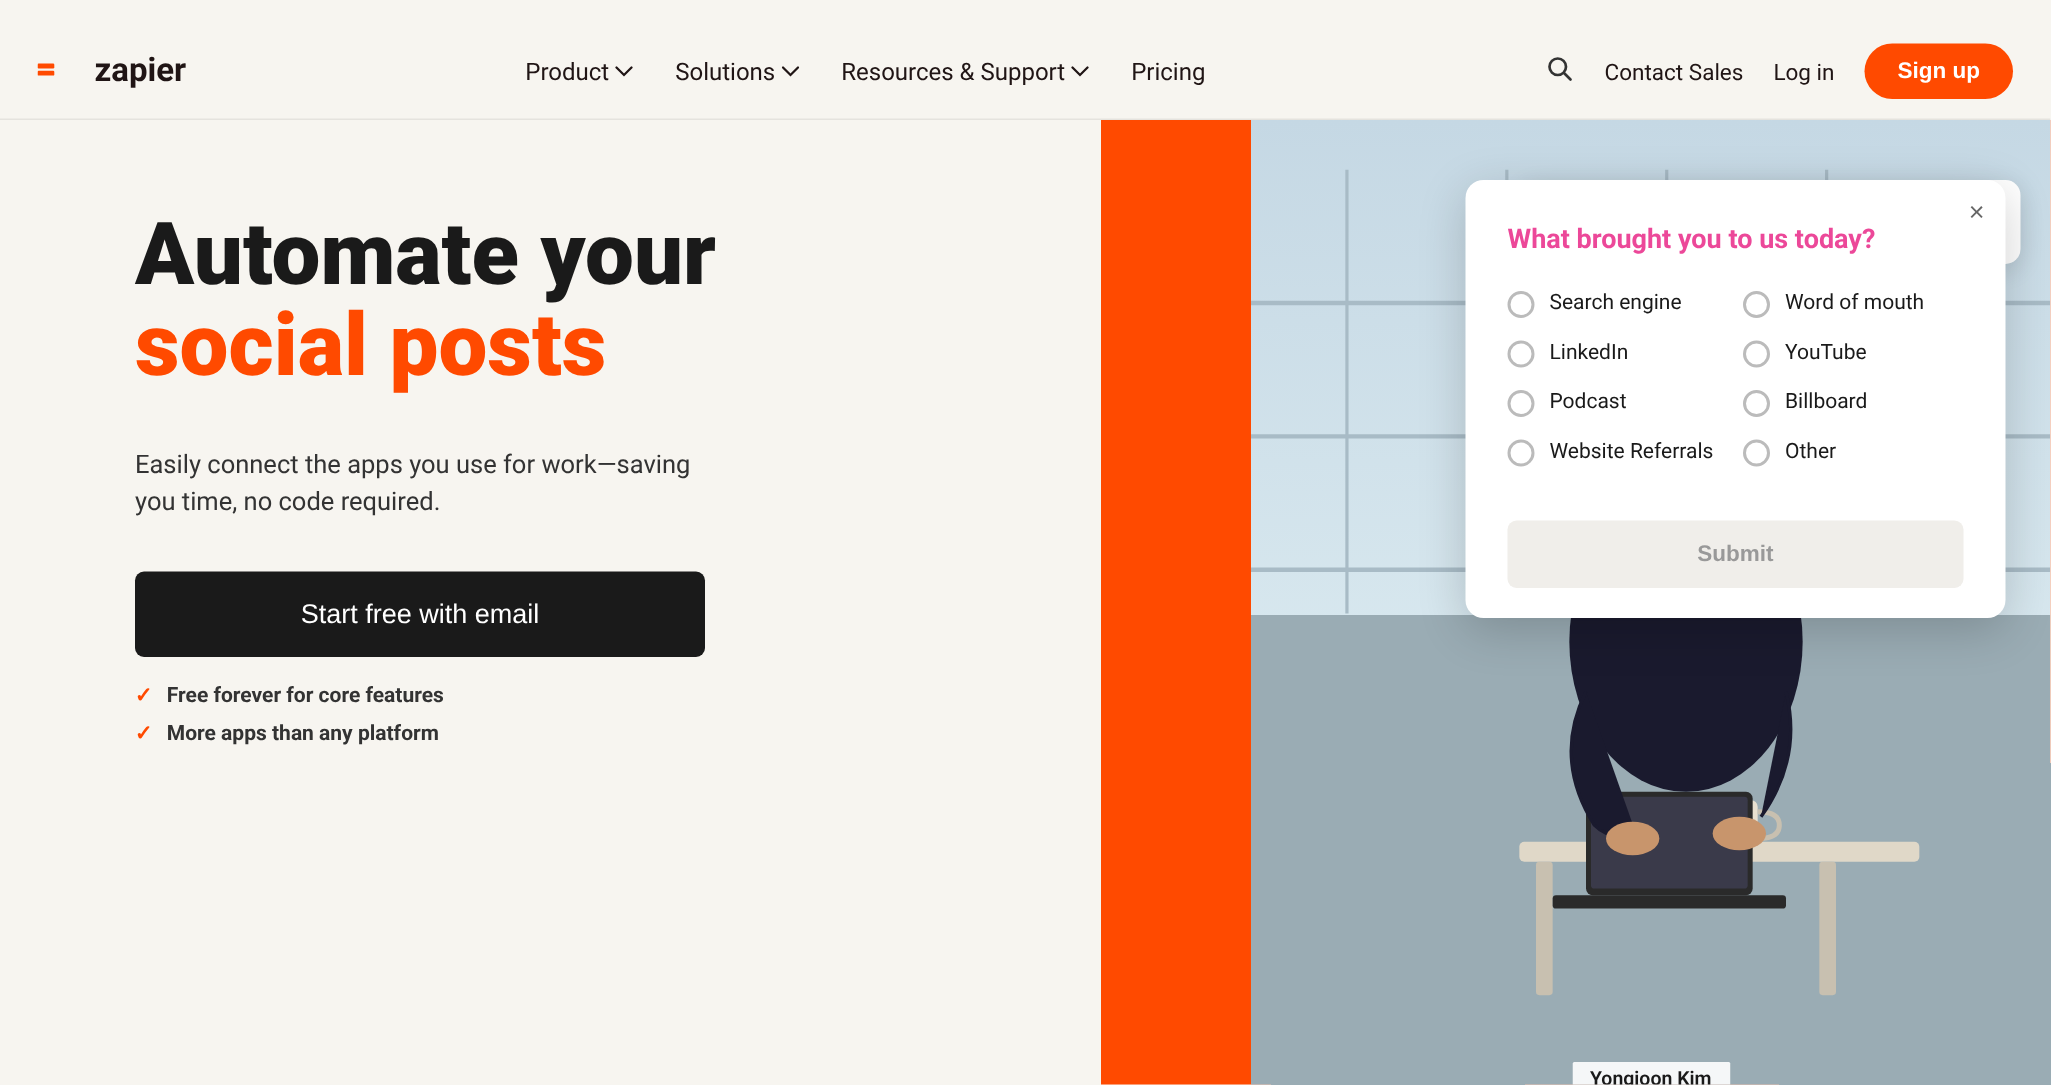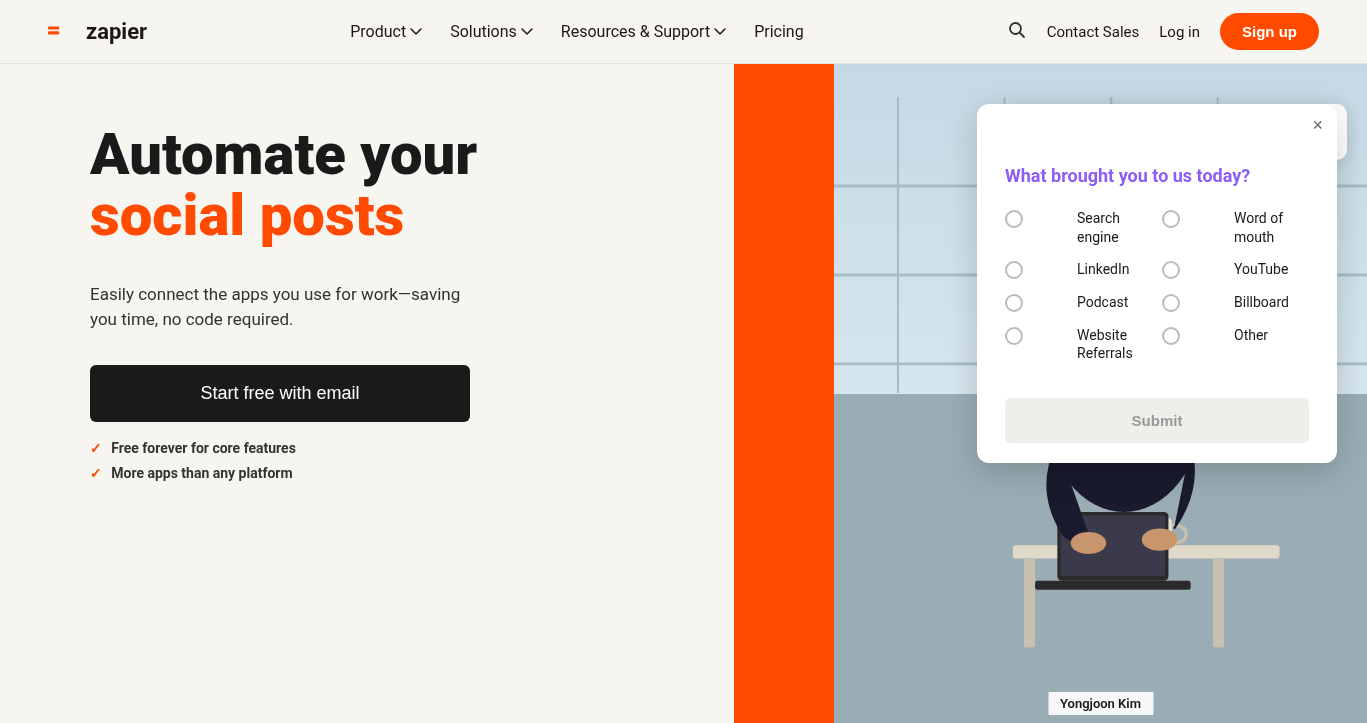--- a/index.html
+++ b/index.html
@@ -1,22 +1,22 @@
 <!DOCTYPE html>
 <html><head>
   <meta charset="utf-8">
   <style>
     * { margin: 0; padding: 0; box-sizing: border-box; }
     body { font-family: -apple-system, BlinkMacSystemFont, 'Segoe UI', Roboto, sans-serif; background: #f7f5f0; width: 1367px; height: 723px; overflow: hidden; }
 
     
     nav {
       display: flex; align-items: center; justify-content: space-between;
-      padding: 0 48px; height: 64px; background: #f7f5f0; border-bottom: 1px solid #e5e3de;
-      position: relative; z-index: 10;
+      padding: 0 25px; height: 64px; background: #f7f5f0; border-bottom: 1px solid #e5e3de;
+      position: relative; z-index: 10; margin-top: 16px;
     }
     .nav-logo { display: flex; align-items: center; gap: 6px; }
     .nav-logo-icon { width: 32px; height: 24px; }
     .nav-logo-text { font-size: 22px; font-weight: 700; color: #201515; }
     .nav-links { display: flex; align-items: center; gap: 28px; }
     .nav-link { font-size: 16px; color: #201515; text-decoration: none; display: flex; align-items: center; gap: 4px; cursor: pointer; }
     .nav-link svg { width: 12px; height: 12px; }
     .nav-right { display: flex; align-items: center; gap: 20px; }
     .nav-search { cursor: pointer; color: #555; }
     .nav-contact, .nav-login { font-size: 15px; color: #201515; text-decoration: none; cursor: pointer; }
@@ -89,28 +89,28 @@
     }
     .modal {
       position: absolute; right: 30px; top: 40px; width: 360px;
       background: #fff; border-radius: 12px; box-shadow: 0 8px 32px rgba(0,0,0,0.18);
       padding: 28px 28px 20px 28px; pointer-events: all;
     }
     .modal-close {
       position: absolute; top: 12px; right: 14px; background: none; border: none;
       font-size: 18px; color: #666; cursor: pointer; line-height: 1;
     }
-    .modal-title { font-size: 18px; font-weight: 700; color: #8b5cf6; margin-bottom: 22px; line-height: 1.3; margin-top: 32px; }
+    .modal-title { font-size: 18px; font-weight: 700; color: #ec4899; margin-bottom: 22px; line-height: 1.3; }
     .modal-options { display: grid; grid-template-columns: 1fr 1fr; gap: 14px 10px; margin-bottom: 22px; }
     .modal-option { display: flex; align-items: flex-start; gap: 10px; cursor: pointer; }
     .radio-circle {
       width: 18px; height: 18px; border-radius: 50%; border: 2px solid #bbb;
       flex-shrink: 0; margin-top: 1px; background: #fff;
     }
-    .option-label { font-size: 14px; color: #1a1a1a; line-height: 1.3; margin-left: 44px; }
+    .option-label { font-size: 14px; color: #1a1a1a; line-height: 1.3; }
     .modal-submit {
       width: 100%; padding: 14px; background: #f0eeea; color: #999;
       border: none; border-radius: 6px; font-size: 15px; font-weight: 600; cursor: pointer;
     }
 
     
     .photo-scene {
       position: absolute; inset: 0;
     }
     .sky-bg { position: absolute; top: 0; left: 0; right: 0; height: 55%; background: linear-gradient(180deg, #c5d8e4 0%, #d8e8ef 100%); }

